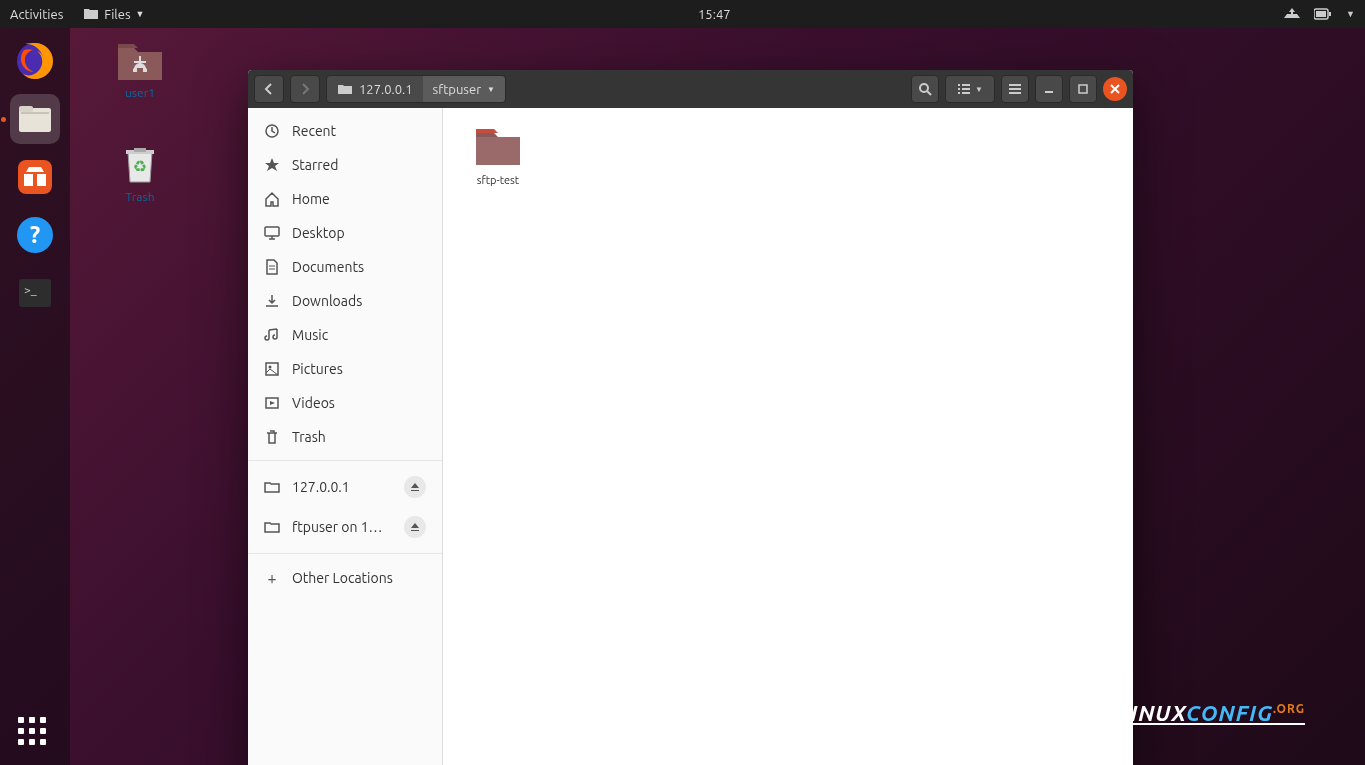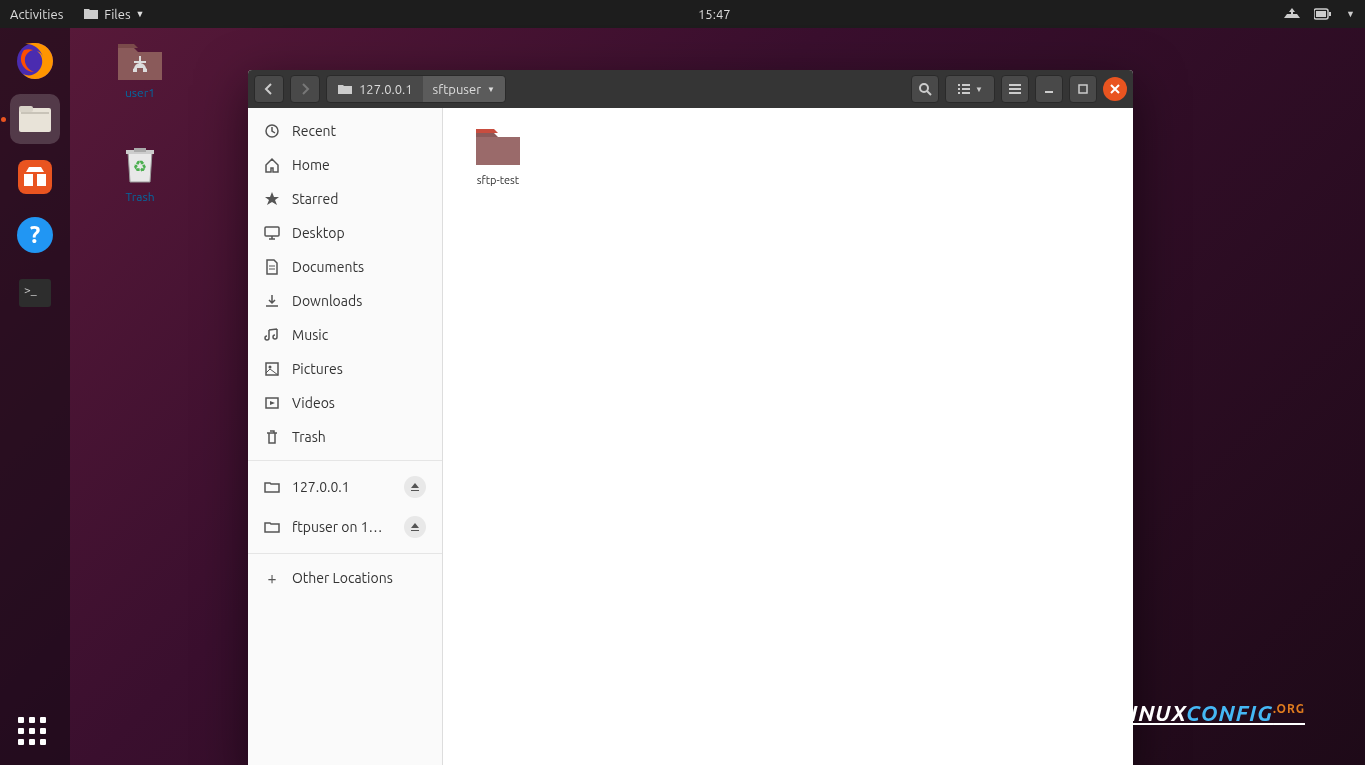--- a/index.html
+++ b/index.html
@@ -205,29 +205,29 @@
       <div class="sb-section" id="sb-places">
           <div class="sb-item">
             <svg class="ico" viewBox="0 0 16 16">
               <circle cx="8" cy="8" r="6" fill="none" stroke="#555" stroke-width="1.5"></circle>
               <path d="M8 4v4l3 2" stroke="#555" stroke-width="1.5" fill="none"></path>
             </svg>
             <span>Recent</span>
           </div>
           <div class="sb-item">
             <svg class="ico" viewBox="0 0 16 16">
+              <path d="M8 1l2 5h5l-4 3 2 5-5-3-5 3 2-5-4-3h5z" fill="#555"></path>
+            </svg>
+            <span>Starred</span>
+          </div>
+          <div class="sb-item">
+            <svg class="ico" viewBox="0 0 16 16">
               <path d="M2 8l6-6 6 6v7H9v-4H7v4H2z" fill="none" stroke="#555" stroke-width="1.5"></path>
             </svg>
             <span>Home</span>
-          </div>
-          <div class="sb-item">
-            <svg class="ico" viewBox="0 0 16 16">
-              <path d="M8 1l2 5h5l-4 3 2 5-5-3-5 3 2-5-4-3h5z" fill="#555"></path>
-            </svg>
-            <span>Starred</span>
           </div>
           <div class="sb-item">
             <svg class="ico" viewBox="0 0 16 16">
               <rect x="1" y="2" width="14" height="9" rx="1" fill="none" stroke="#555" stroke-width="1.5"></rect>
               <path d="M5 14h6M8 11v3" stroke="#555" stroke-width="1.5"></path>
             </svg>
             <span>Desktop</span>
           </div>
           <div class="sb-item">
             <svg class="ico" viewBox="0 0 16 16">

